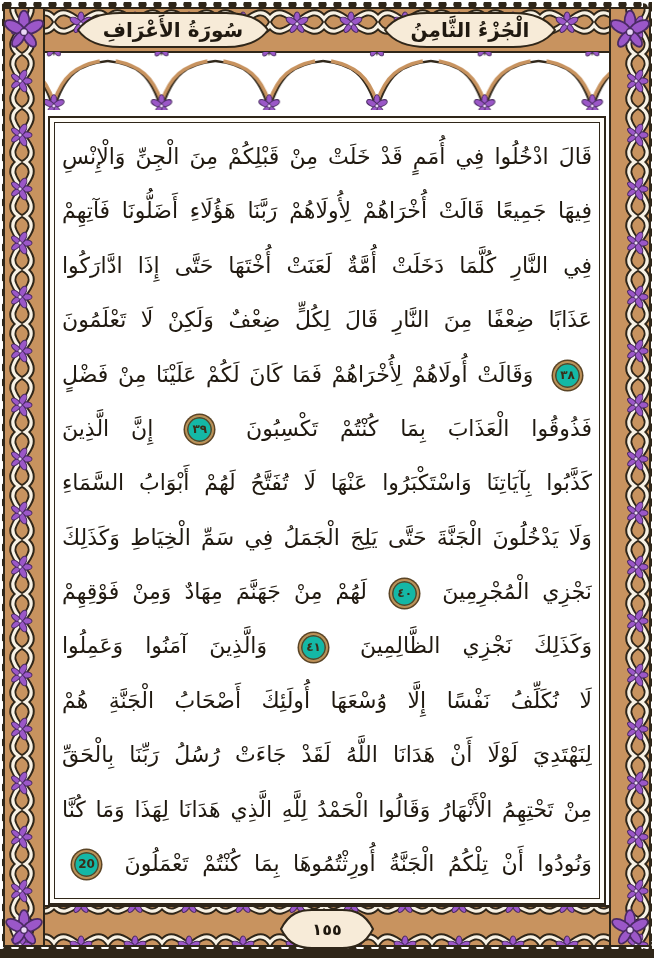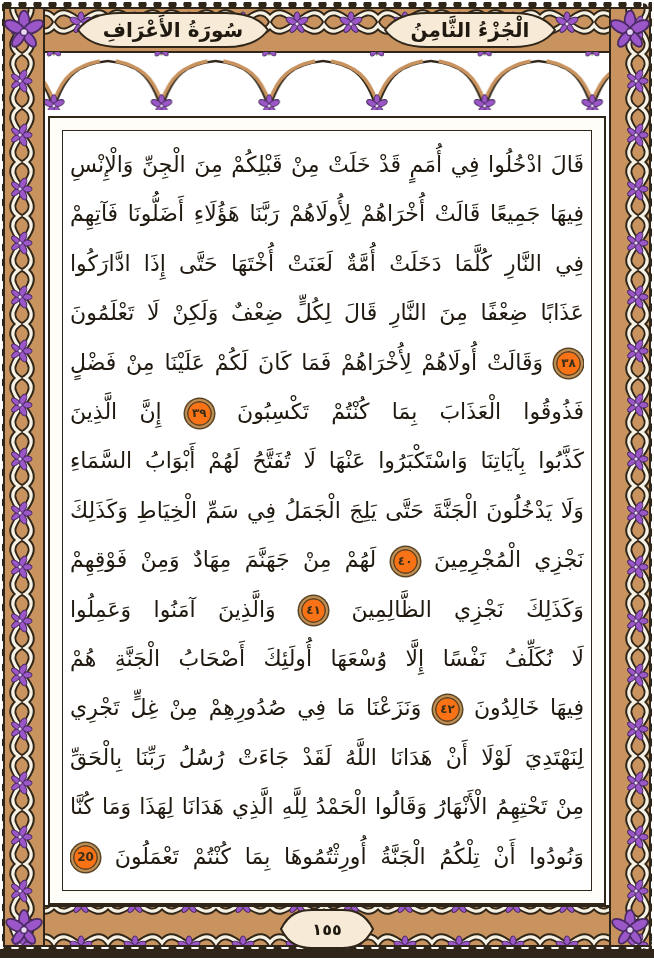--- a/index.html
+++ b/index.html
@@ -13,36 +13,36 @@
   .cartouche-label{
     position:absolute;display:flex;align-items:center;justify-content:center;
     font-weight:bold;color:var(--ink);white-space:nowrap;
   }
   .hdr{font-size:20px;top:13px;height:34px;}
   .hdr-left{left:80px;width:186px;}
   .hdr-right{left:387px;width:166px;}
   .pagenum{left:283px;width:88px;top:909px;height:40px;font-size:16px;letter-spacing:2px;}
   .text-frame{
     position:absolute;left:48px;top:116px;width:558px;height:789px;box-sizing:border-box;
-    border:2.5px solid var(--outline);background:var(--frame-bg);padding:12px;
+    border:2.5px solid var(--outline);background:var(--frame-bg);padding:4px;
   }
   .text-frame-inner{
     box-sizing:border-box;height:100%;border:1.5px solid var(--outline);background:#fff;
     padding:9px 7px;display:flex;flex-direction:column;justify-content:space-between;
   }
   .qline{
     direction:rtl;height:50px;line-height:50px;font-size:22px;overflow:hidden;
     text-align:justify;text-align-last:justify;color:var(--ink);
   }
   .ayah-marker{
     display:inline-flex;align-items:center;justify-content:center;vertical-align:middle;
-    width:29px;height:29px;border-radius:50%;background:#f97316;border:2px solid #bd9057;
+    width:29px;height:29px;border-radius:50%;background:#14b8a6;border:2px solid #bd9057;
     box-shadow:0 0 0 1.5px #5a4425, inset 0 0 0 1.5px #5a4425;
     font-size:12px;font-weight:bold;line-height:29px;color:#3a2d18;box-sizing:border-box;
-    margin:0 1px;
+    margin:0 10px;
   }
 </style>
 </head>
 <body>
 
 <div class="screen">
 
   <svg class="border-svg" width="654" height="960" viewBox="0 0 654 960" aria-hidden="true">
     <defs>
       <g id="flower">
@@ -125,21 +125,20 @@
         <div class="qline" dir="rtl" lang="ar"><span>فِيهَا جَمِيعًا قَالَتْ أُخْرَاهُمْ لِأُولَاهُمْ رَبَّنَا هَؤُلَاءِ أَضَلُّونَا فَآتِهِمْ</span></div>
         <div class="qline" dir="rtl" lang="ar"><span>فِي النَّارِ كُلَّمَا دَخَلَتْ أُمَّةٌ لَعَنَتْ أُخْتَهَا حَتَّى إِذَا ادَّارَكُوا</span></div>
         <div class="qline" dir="rtl" lang="ar"><span>عَذَابًا ضِعْفًا مِنَ النَّارِ قَالَ لِكُلٍّ ضِعْفٌ وَلَكِنْ لَا تَعْلَمُونَ</span></div>
         <div class="qline" dir="rtl" lang="ar"><span class="ayah-marker">٣٨</span> <span>وَقَالَتْ أُولَاهُمْ لِأُخْرَاهُمْ فَمَا كَانَ لَكُمْ عَلَيْنَا مِنْ فَضْلٍ</span></div>
         <div class="qline" dir="rtl" lang="ar"><span>فَذُوقُوا الْعَذَابَ بِمَا كُنْتُمْ تَكْسِبُونَ</span> <span class="ayah-marker">٣٩</span> <span>إِنَّ الَّذِينَ</span></div>
         <div class="qline" dir="rtl" lang="ar"><span>كَذَّبُوا بِآيَاتِنَا وَاسْتَكْبَرُوا عَنْهَا لَا تُفَتَّحُ لَهُمْ أَبْوَابُ السَّمَاءِ</span></div>
         <div class="qline" dir="rtl" lang="ar"><span>وَلَا يَدْخُلُونَ الْجَنَّةَ حَتَّى يَلِجَ الْجَمَلُ فِي سَمِّ الْخِيَاطِ وَكَذَلِكَ</span></div>
         <div class="qline" dir="rtl" lang="ar"><span>نَجْزِي الْمُجْرِمِينَ</span> <span class="ayah-marker">٤٠</span> <span>لَهُمْ مِنْ جَهَنَّمَ مِهَادٌ وَمِنْ فَوْقِهِمْ غَوَاشٍ</span></div>
         <div class="qline" dir="rtl" lang="ar"><span>وَكَذَلِكَ نَجْزِي الظَّالِمِينَ</span> <span class="ayah-marker">٤١</span> <span>وَالَّذِينَ آمَنُوا وَعَمِلُوا الصَّالِحَاتِ</span></div>
         <div class="qline" dir="rtl" lang="ar"><span>لَا نُكَلِّفُ نَفْسًا إِلَّا وُسْعَهَا أُولَئِكَ أَصْحَابُ الْجَنَّةِ هُمْ</span></div>
-        <div class="qline" dir="rtl" lang="ar"><span>فِيهَا خَالِدُونَ</span> <span class="ayah-marker">٤٢</span> <span>وَنَزَعْنَا مَا فِي صُدُورِهِمْ مِنْ غِلٍّ تَجْرِي</span></div>
         <div class="qline" dir="rtl" lang="ar"><span>لِنَهْتَدِيَ لَوْلَا أَنْ هَدَانَا اللَّهُ لَقَدْ جَاءَتْ رُسُلُ رَبِّنَا بِالْحَقِّ</span></div>
         <div class="qline" dir="rtl" lang="ar"><span>مِنْ تَحْتِهِمُ الْأَنْهَارُ وَقَالُوا الْحَمْدُ لِلَّهِ الَّذِي هَدَانَا لِهَذَا وَمَا كُنَّا</span></div>
         <div class="qline" dir="rtl" lang="ar"><span>وَنُودُوا أَنْ تِلْكُمُ الْجَنَّةُ أُورِثْتُمُوهَا بِمَا كُنْتُمْ تَعْمَلُونَ</span> <span class="ayah-marker">20</span></div>
       </div>
   </div>
 
   <div class="cartouche-label pagenum" dir="rtl" lang="ar">١٥٥</div>
 
 </div>
 

